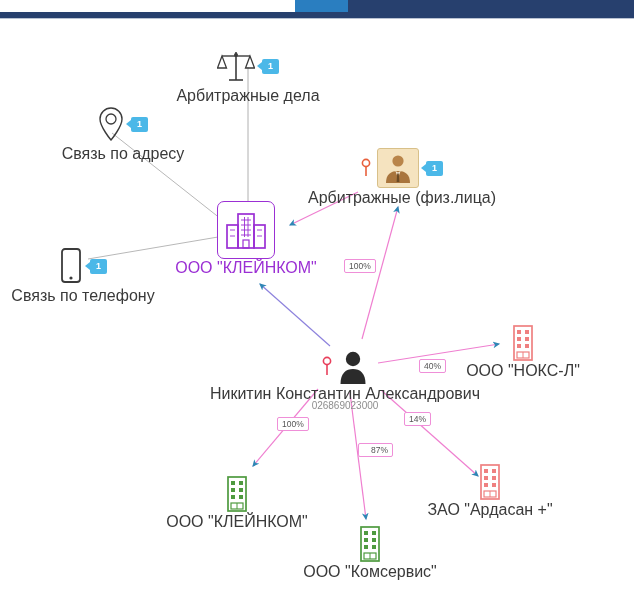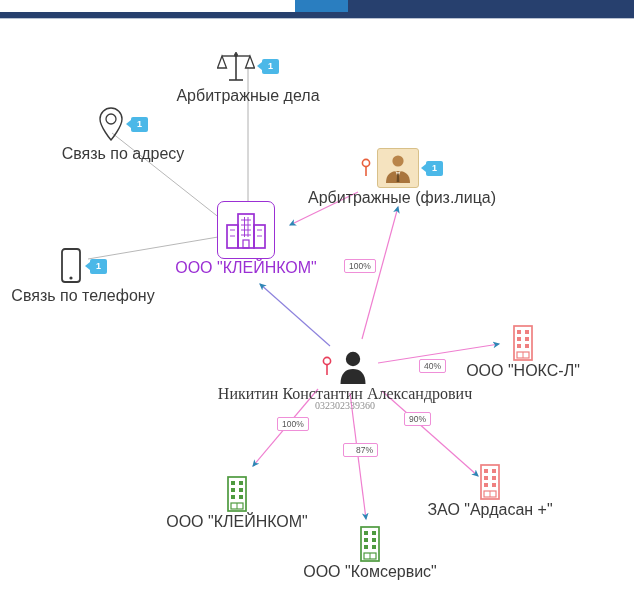--- a/index.html
+++ b/index.html
@@ -172,22 +172,22 @@
 
       <line x1="382" y1="372" x2="478" y2="457" stroke="#ef7fd0" stroke-width="1.2" marker-end="url(#arrowBlue)"></line>
 
       <line x1="350" y1="374" x2="366" y2="500" stroke="#ef7fd0" stroke-width="1.2" marker-end="url(#arrowBlue)"></line>
 
       <line x1="318" y1="370" x2="253" y2="447" stroke="#ef7fd0" stroke-width="1.2" marker-end="url(#arrowBlue)"></line>
     </svg>
 
     <div class="chip" style="left:344px; top:240px;">100%</div>
     <div class="chip" style="left:419px; top:324px;margin-top:16px;">40%</div>
-    <div class="chip" style="left:404px; top:393px;">90%</div>
-    <div class="chip" style="left:343px; top:424px;padding-left:12px;">87%</div>
+    <div class="chip" style="left:404px; top:393px;">14%</div>
+    <div class="chip" style="left:358px; top:424px;padding-left:12px;">87%</div>
     <div class="chip" style="left:277px; top:398px;">100%</div>
 
     <div class="node" style="left:248px; top:24px;">
       <div class="iconrow">
         <svg width="38" height="34" viewBox="0 0 38 34">
           <line x1="19" y1="3" x2="19" y2="31" stroke="#3b3b3b" stroke-width="1.6"></line>
           <line x1="5" y1="7" x2="33" y2="7" stroke="#3b3b3b" stroke-width="1.4"></line>
           <circle cx="19" cy="6" r="2" fill="#3b3b3b"></circle>
           <line x1="12" y1="31" x2="26" y2="31" stroke="#3b3b3b" stroke-width="1.6"></line>
           <path d="M5,7 L0.5,19 L9.5,19 Z" fill="none" stroke="#3b3b3b" stroke-width="1.3"></path>
@@ -260,35 +260,35 @@
             <path d="M4,31 C4,22 9,19 16,19 C23,19 28,22 28,31 Z" fill="#a9753d"></path>
             <path d="M13.4,19 L16,26 L18.6,19 L16,20.6 Z" fill="#f2e6d2"></path>
             <path d="M15.2,21.5 L16.8,21.5 L17.4,30 L14.6,30 Z" fill="#6b4a24"></path>
           </svg>
         </div>
         <span class="badge">1</span>
       </div>
       <div class="label">Арбитражные (физ.лица)</div>
     </div>
 
-    <div class="node" style="left:345px; top:328px;font-family:Liberation Serif, serif;">
+    <div class="node" style="left:345px; top:328px;">
       <div class="iconrow" style="height:40px;">
         <span class="pin">
           <svg width="10" height="22" viewBox="0 0 10 22">
             <circle cx="5" cy="5" r="3.6" fill="none" stroke="#e8405c" stroke-width="1.6"></circle>
             <line x1="5" y1="8.6" x2="5" y2="19" stroke="#e8405c" stroke-width="1.6"></line>
           </svg>
         </span>
         <svg width="30" height="36" viewBox="0 0 30 36">
           <circle cx="15" cy="10" r="7.2" fill="#2b2b2b"></circle>
           <path d="M2.5,35 C2.5,24 8,20 15,20 C22,20 27.5,24 27.5,35 Z" fill="#2b2b2b"></path>
         </svg>
       </div>
       <div class="label">Никитин Константин Александрович</div>
-      <div class="sublabel">032302339360</div>
+      <div class="sublabel">026869023000</div>
     </div>
 
     <div class="node" style="left:523px; top:303px;">
       <div class="iconrow" style="height:42px;">
         <svg width="24" height="38" viewBox="0 0 24 38">
           <rect x="3" y="2" width="18" height="34" fill="none" stroke="#ef8080" stroke-width="1.7"></rect>
           <g fill="#ef8080">
             <rect x="6" y="6" width="4" height="4"></rect>
             <rect x="14" y="6" width="4" height="4"></rect>
             <rect x="6" y="13" width="4" height="4"></rect>

